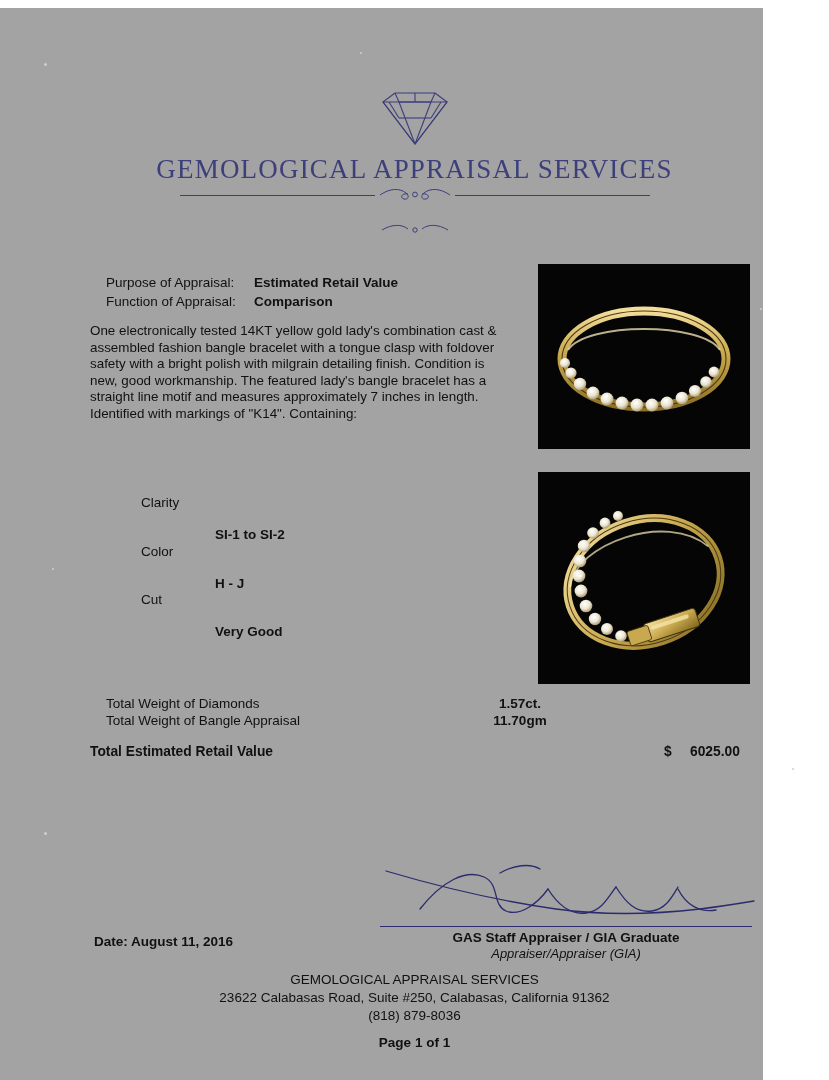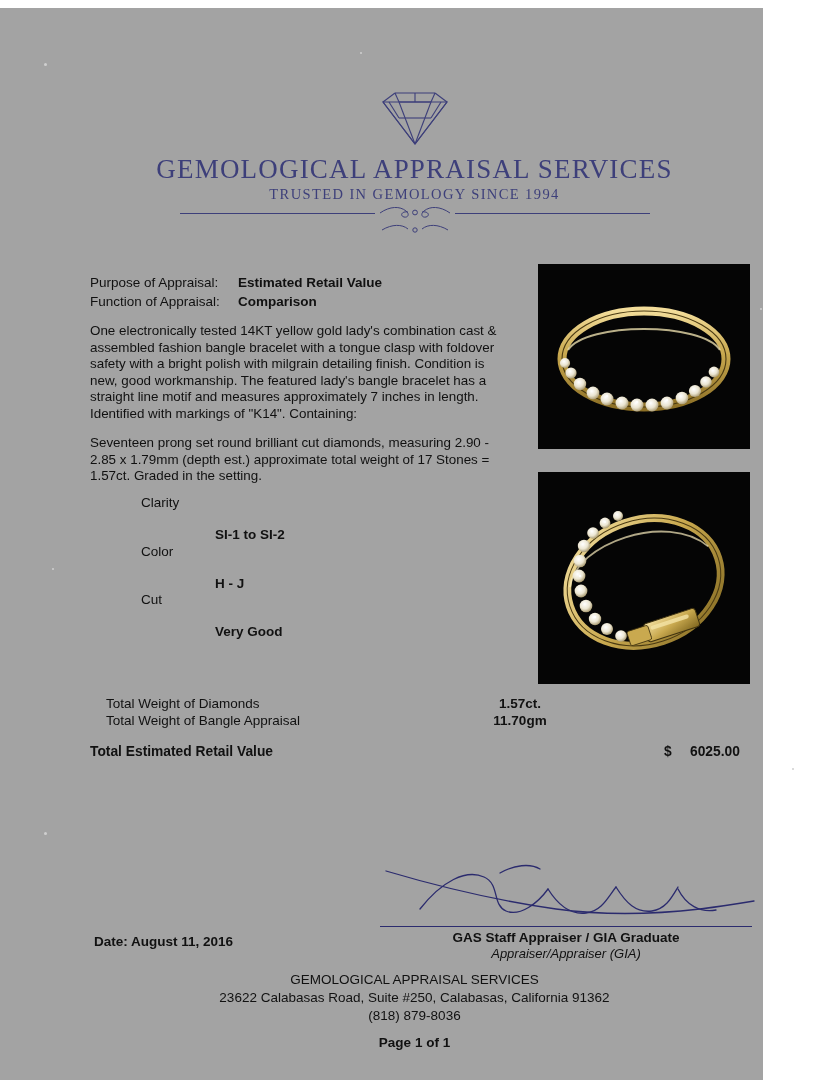--- a/index.html
+++ b/index.html
@@ -77,21 +77,21 @@
 
   
   .purpose-block {
     position: absolute;
     left: 90px;
     top: 265px;
     font-size: 13.5px;
     line-height: 19px;
   }
   .purpose-row { display: flex; }
-  .purpose-label { width: 148px; }
+  .purpose-label { width: 148px; margin-left: 16px; }
   .purpose-value { font-weight: bold; }
 
   .para {
     position: absolute;
     left: 90px;
     width: 420px;
     font-size: 13.4px;
     line-height: 16.5px;
     text-align: left;
   }
@@ -249,21 +249,20 @@
           <line x1="28" y1="14" x2="60" y2="56"></line>
           <line x1="92" y1="14" x2="60" y2="56"></line>
           <line x1="34" y1="14" x2="44" y2="30"></line>
           <line x1="86" y1="14" x2="76" y2="30"></line>
           <line x1="44" y1="30" x2="76" y2="30"></line>
         </g>
       </svg>
     </div>
 
     <div class="company-name">GEMOLOGICAL APPRAISAL SERVICES</div>
-    <div class="tagline">TRUSTED IN GEMOLOGY SINCE 1994</div>
 
     <div class="rule-row">
       <div class="line left"></div>
       <div class="line right"></div>
       <div class="flourish">
         <svg width="74" height="14" viewBox="0 0 74 14">
           <g fill="none" stroke="#3d3f7a" stroke-width="1">
             <path d="M2 7 C 12 0, 22 0, 28 5 C 32 8, 30 12, 26 11 C 22 10, 23 5, 30 6"></path>
             <path d="M72 7 C 62 0, 52 0, 46 5 C 42 8, 44 12, 48 11 C 52 10, 51 5, 44 6"></path>
             <circle cx="37" cy="6.5" r="2.4"></circle>
@@ -288,21 +287,20 @@
       <div class="purpose-label">Purpose of Appraisal:</div>
       <div class="purpose-value">Estimated Retail Value</div>
     </div>
     <div class="purpose-row">
       <div class="purpose-label">Function of Appraisal:</div>
       <div class="purpose-value">Comparison</div>
     </div>
   </div>
 
   <div class="para" id="para-description">One electronically tested 14KT yellow gold lady's combination cast &amp; assembled fashion bangle bracelet with a tongue clasp with foldover safety with a bright polish with milgrain detailing finish. Condition is new, good workmanship. The featured lady's bangle bracelet has a straight line motif and measures approximately 7 inches in length. Identified with markings of "K14".  Containing:</div>
-  <div class="para" id="para-stones">Seventeen prong set round brilliant cut diamonds, measuring 2.90 - 2.85 x 1.79mm (depth est.) approximate total weight of 17 Stones = 1.57ct. Graded in the setting.</div>
 
   <div class="specs">
     <div class="spec-row">
       <div class="spec-label">Clarity</div>
       <div class="spec-value">SI-1 to SI-2</div>
     </div>
     <div class="spec-row">
       <div class="spec-label">Color</div>
       <div class="spec-value">H - J</div>
     </div>

